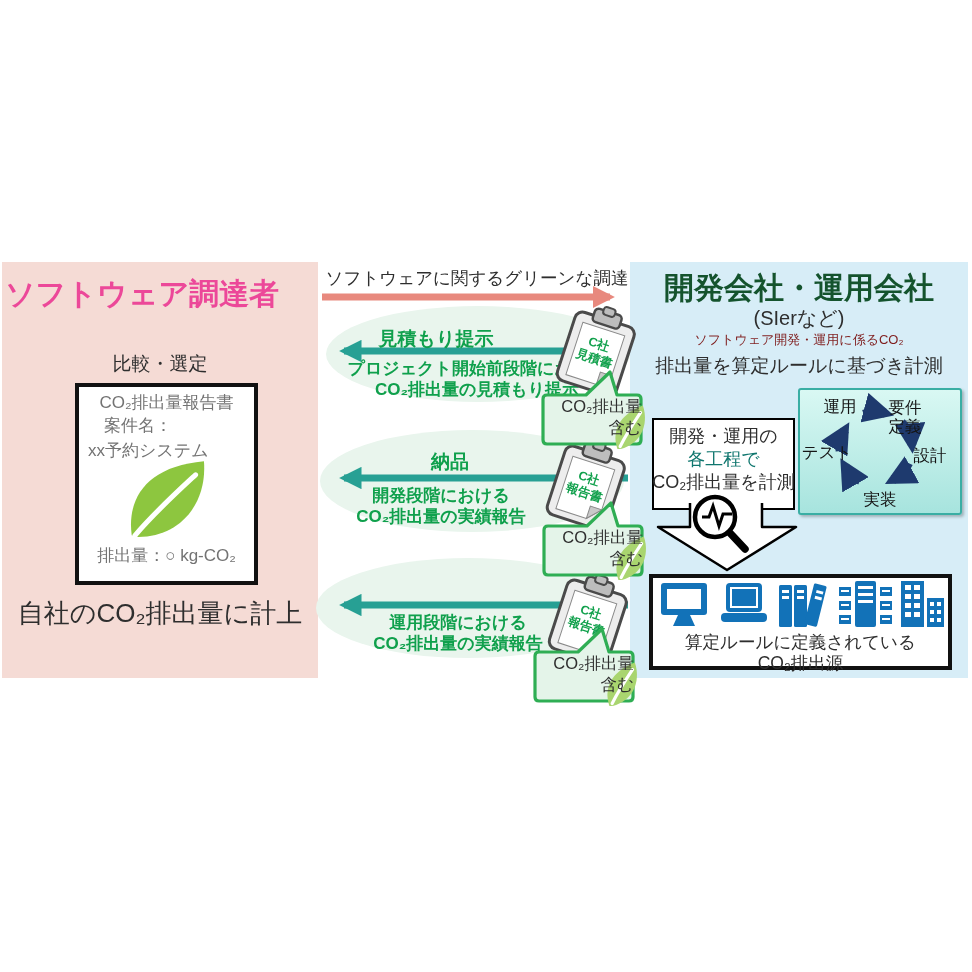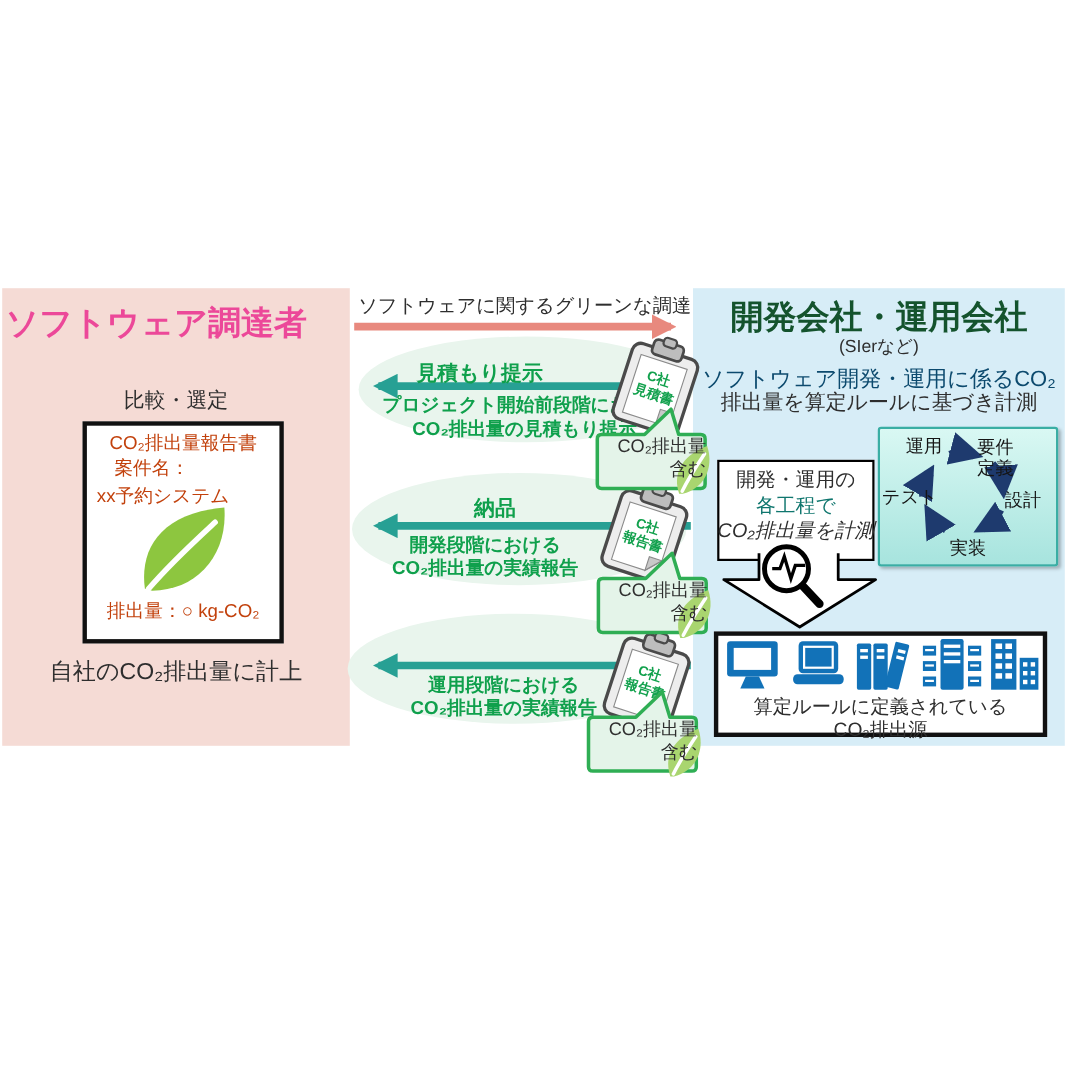--- a/index.html
+++ b/index.html
@@ -6,21 +6,21 @@
   #stage{position:relative;width:972px;height:972px;background:#fff;overflow:hidden;
          font-family:"Liberation Sans","DejaVu Sans",sans-serif;color:#333;}
   .abs{position:absolute;}
   .panel{position:absolute;top:262px;height:416px;}
   .ctext{text-align:center;}
   .flow-title{font-weight:bold;color:#0fa04c;font-size:19px;text-align:center;}
   .flow-desc{font-weight:bold;color:#0fa04c;font-size:17px;line-height:21px;text-align:center;}
   .callout-text{position:absolute;width:100px;text-align:right;font-size:16.5px;line-height:21px;color:#2e2e2e;}
   .cycle-label{position:absolute;font-size:16.5px;color:#151515;text-align:center;line-height:19px;}
   svg{position:absolute;overflow:visible;}
-  .doc-line{position:absolute;font-size:17px;color:#c2410c;}
+  .doc-line{position:absolute;font-size:17px;color:#737373;}
 </style>
 </head>
 <body>
 
 <div id="stage">
 
   <div class="panel" style="left:2px;width:316px;background:#f5dbd5;"></div>
 
   <div class="panel" style="left:630px;width:338px;background:#d7edf7;"></div>
 
@@ -47,44 +47,44 @@
 
   <div class="abs" style="left:75px;top:383px;width:183px;height:202px;background:#fff;border:4px solid #111;box-sizing:border-box;"></div>
   <div class="abs ctext doc-line" style="left:79px;top:391px;width:175px;">CO₂排出量報告書</div>
   <div class="abs doc-line" style="left:88px;top:414px;margin-left:16px;">案件名：</div>
   <div class="abs doc-line" style="left:88px;top:439px;">xx予約システム</div>
   <svg style="left:124px;top:458px;" width="86" height="84" viewBox="0 0 100 100">
     <path d="M8,92 C2,48 26,10 94,4 C98,56 64,94 16,94 Z" fill="#8dc63f"></path>
     <path d="M12,92 C36,64 58,44 84,20" stroke="#fff" stroke-width="6" fill="none" stroke-linecap="round"></path>
   </svg>
   <div class="abs ctext doc-line" style="left:79px;top:544px;width:175px;">排出量：○ kg-CO₂</div>
-  <div class="abs ctext" style="left:2px;top:596px;width:316px;font-size:21px;color:#2e2e2e;text-align:center;">自社のCO₂排出量に計上</div>
+  <div class="abs ctext" style="left:2px;top:596px;width:316px;font-size:26px;color:#2e2e2e;text-align:center;">自社のCO₂排出量に計上</div>
 
   <div class="abs ctext" style="left:322px;top:266px;width:310px;font-size:17.5px;color:#2e2e2e;">ソフトウェアに関するグリーンな調達</div>
 
   <div class="abs flow-title" style="left:326px;top:326px;width:220px;">見積もり提示</div>
   <div class="abs flow-desc" style="left:337px;top:358px;width:280px;">プロジェクト開始前段階における</div>
   <div class="abs flow-desc" style="left:337px;top:379px;width:280px;">CO₂排出量の見積もり提示</div>
 
   <div class="abs flow-title" style="left:330px;top:449px;width:240px;">納品</div>
   <div class="abs flow-desc" style="left:301px;top:485px;width:280px;">開発段階における</div>
   <div class="abs flow-desc" style="left:301px;top:506px;width:280px;">CO₂排出量の実績報告</div>
 
   <div class="abs flow-desc" style="left:318px;top:612px;width:280px;">運用段階における</div>
   <div class="abs flow-desc" style="left:318px;top:633px;width:280px;">CO₂排出量の実績報告</div>
 
   <div class="abs ctext" style="left:630px;top:268px;width:338px;font-size:30px;font-weight:600;color:#14532d;">開発会社・運用会社</div>
-  <div class="abs ctext" style="left:630px;top:305px;width:338px;font-size:16px;color:#2e2e2e;">(SIerなど)</div>
-  <div class="abs ctext" style="left:630px;top:331px;width:338px;font-size:20px;color:#0c4a6e;">ソフトウェア開発・運用に係るCO₂</div>
+  <div class="abs ctext" style="left:630px;top:305px;width:338px;font-size:20px;color:#2e2e2e;">(SIerなど)</div>
+  <div class="abs ctext" style="left:630px;top:331px;width:338px;font-size:13px;color:#7f1d1d;">ソフトウェア開発・運用に係るCO₂</div>
   <div class="abs ctext" style="left:630px;top:353px;width:338px;font-size:19px;color:#2e2e2e;">排出量を算定ルールに基づき計測</div>
 
   <div class="abs" style="left:652px;top:418px;width:143px;height:92px;background:#fff;border:2.5px solid #000;box-sizing:border-box;"></div>
   <div class="abs ctext" style="left:652px;top:424px;width:143px;font-size:18px;color:#2e2e2e;">開発・運用の</div>
   <div class="abs ctext" style="left:652px;top:447px;width:143px;font-size:18px;color:#0f766e;">各工程で</div>
-  <div class="abs ctext" style="left:652px;top:470px;width:143px;font-size:18px;color:#2e2e2e;font-style:italic;">CO₂排出量を計測</div>
+  <div class="abs ctext" style="left:652px;top:470px;width:143px;font-size:18px;color:#2e2e2e;">CO₂排出量を計測</div>
 
   <svg style="left:645px;top:405px;" width="165" height="175" viewBox="0 0 165 175">
     <path d="M45,98 L45,122 L13,122 L82,165 L151,122 L117,122 L117,98" fill="#fff" stroke="#000" stroke-width="2.5" stroke-linejoin="round"></path>
     <g>
       <circle cx="70" cy="112" r="20" fill="#fff" stroke="#000" stroke-width="4.5"></circle>
       <path d="M57,112 h7 l4,-11 6,20 4,-12 h9" fill="none" stroke="#000" stroke-width="3"></path>
       <line x1="85" y1="128" x2="100" y2="144" stroke="#000" stroke-width="7.5" stroke-linecap="round"></line>
     </g>
   </svg>
 

